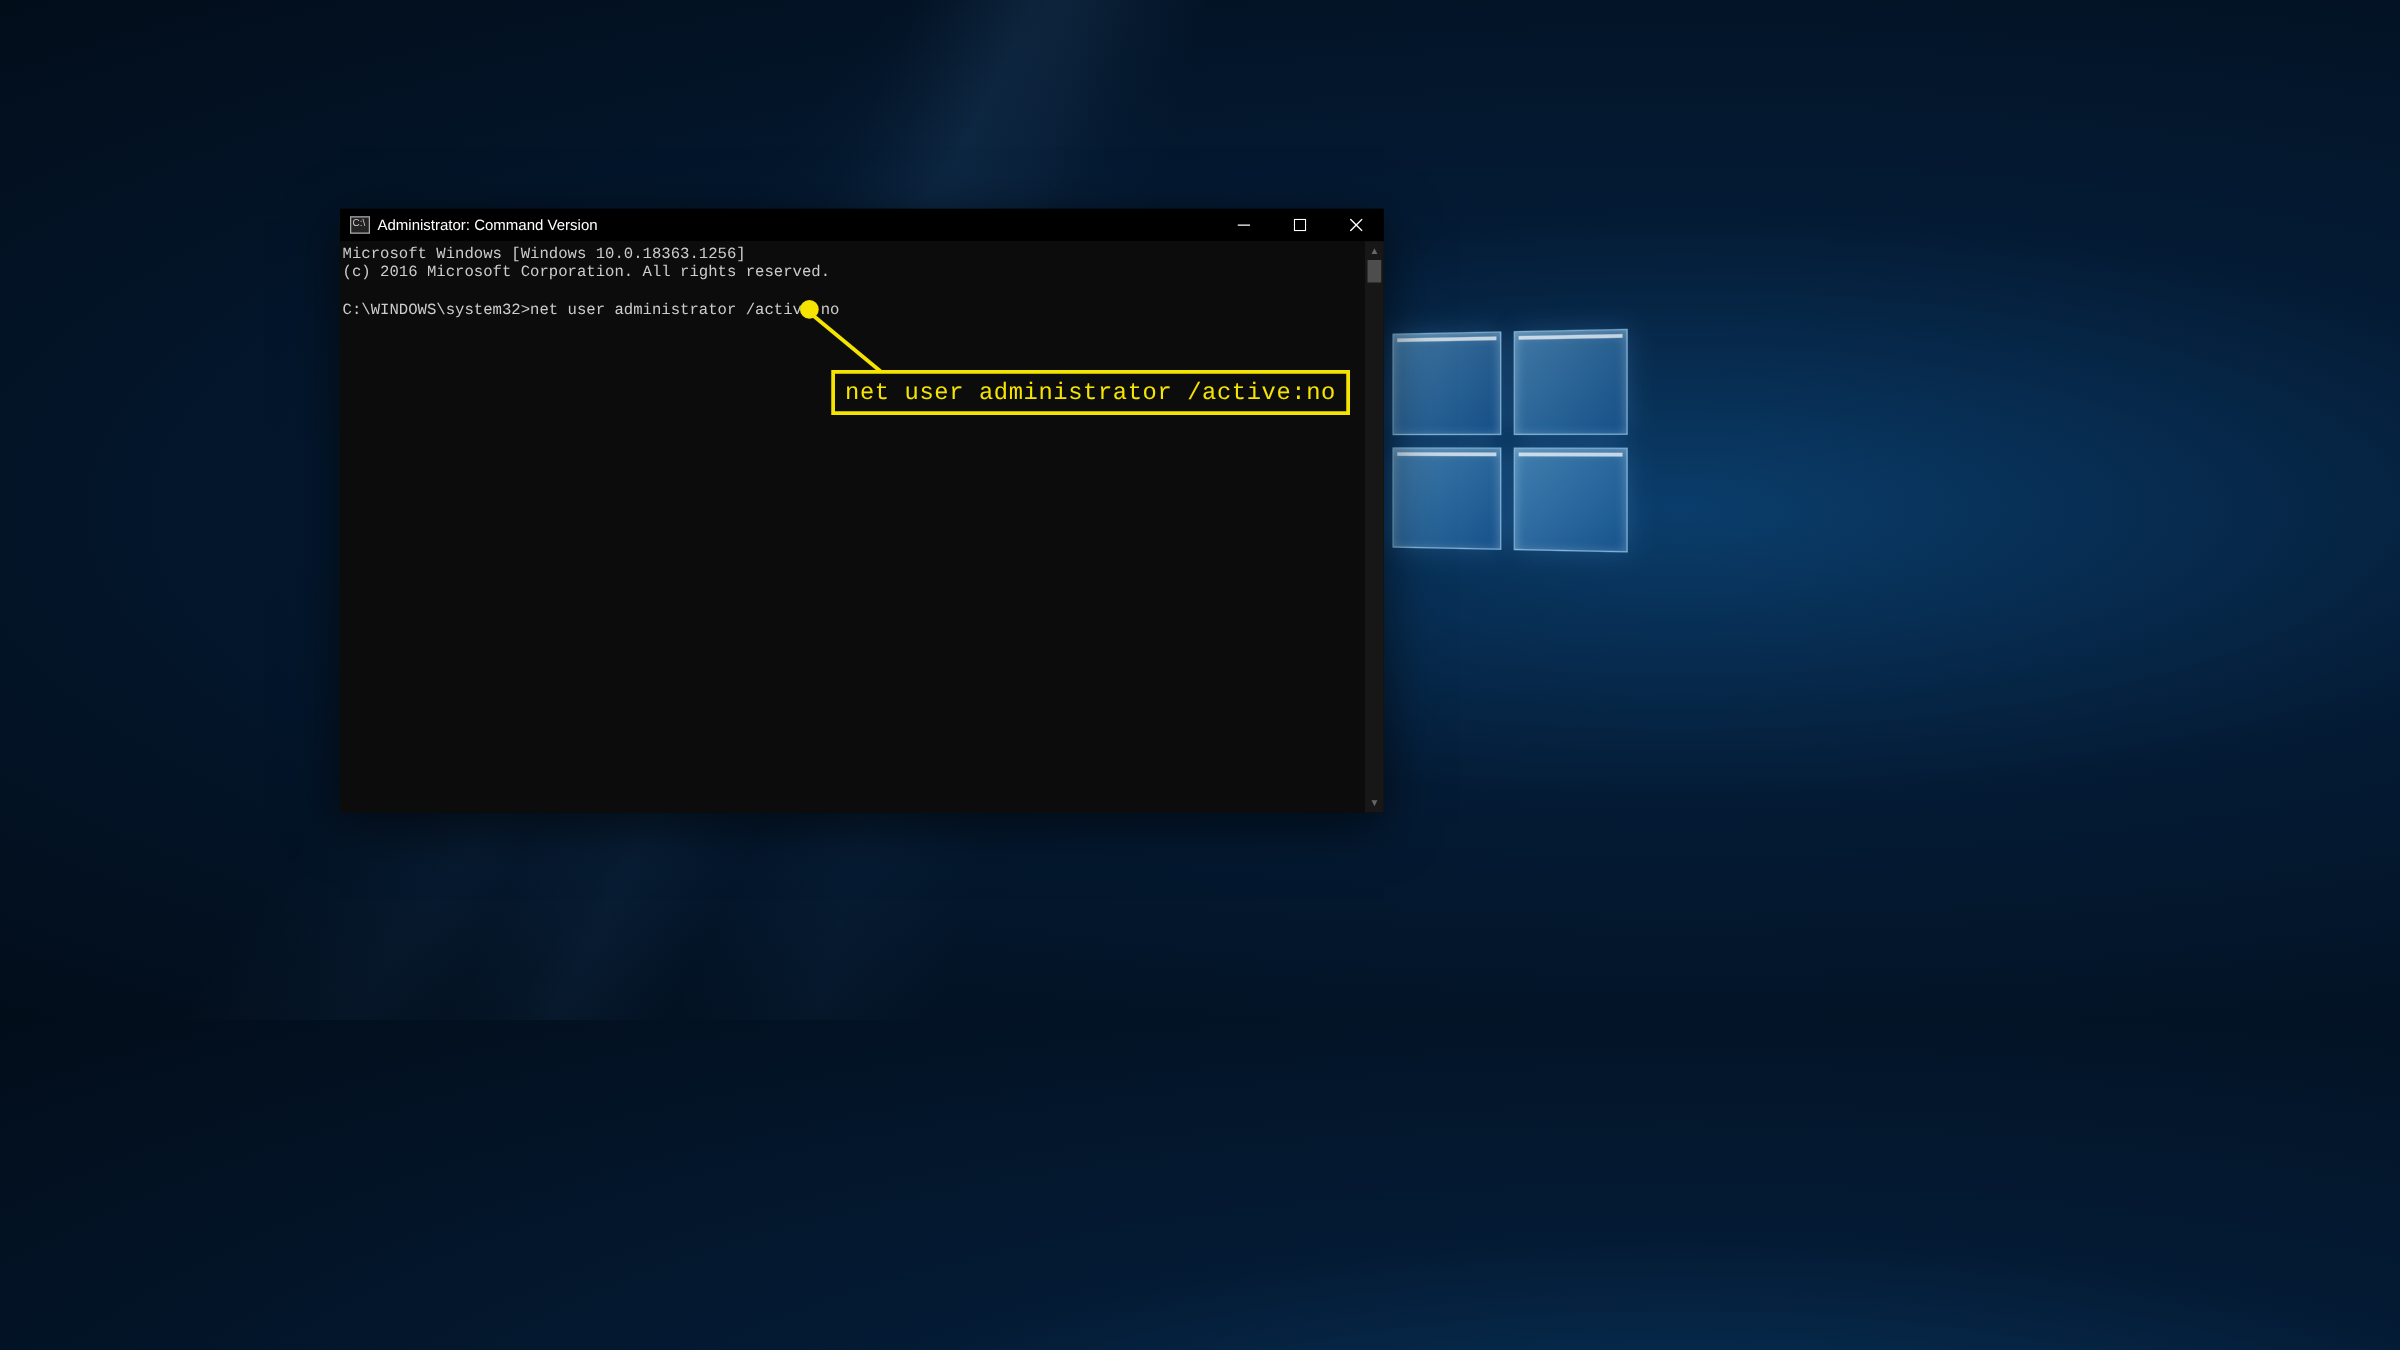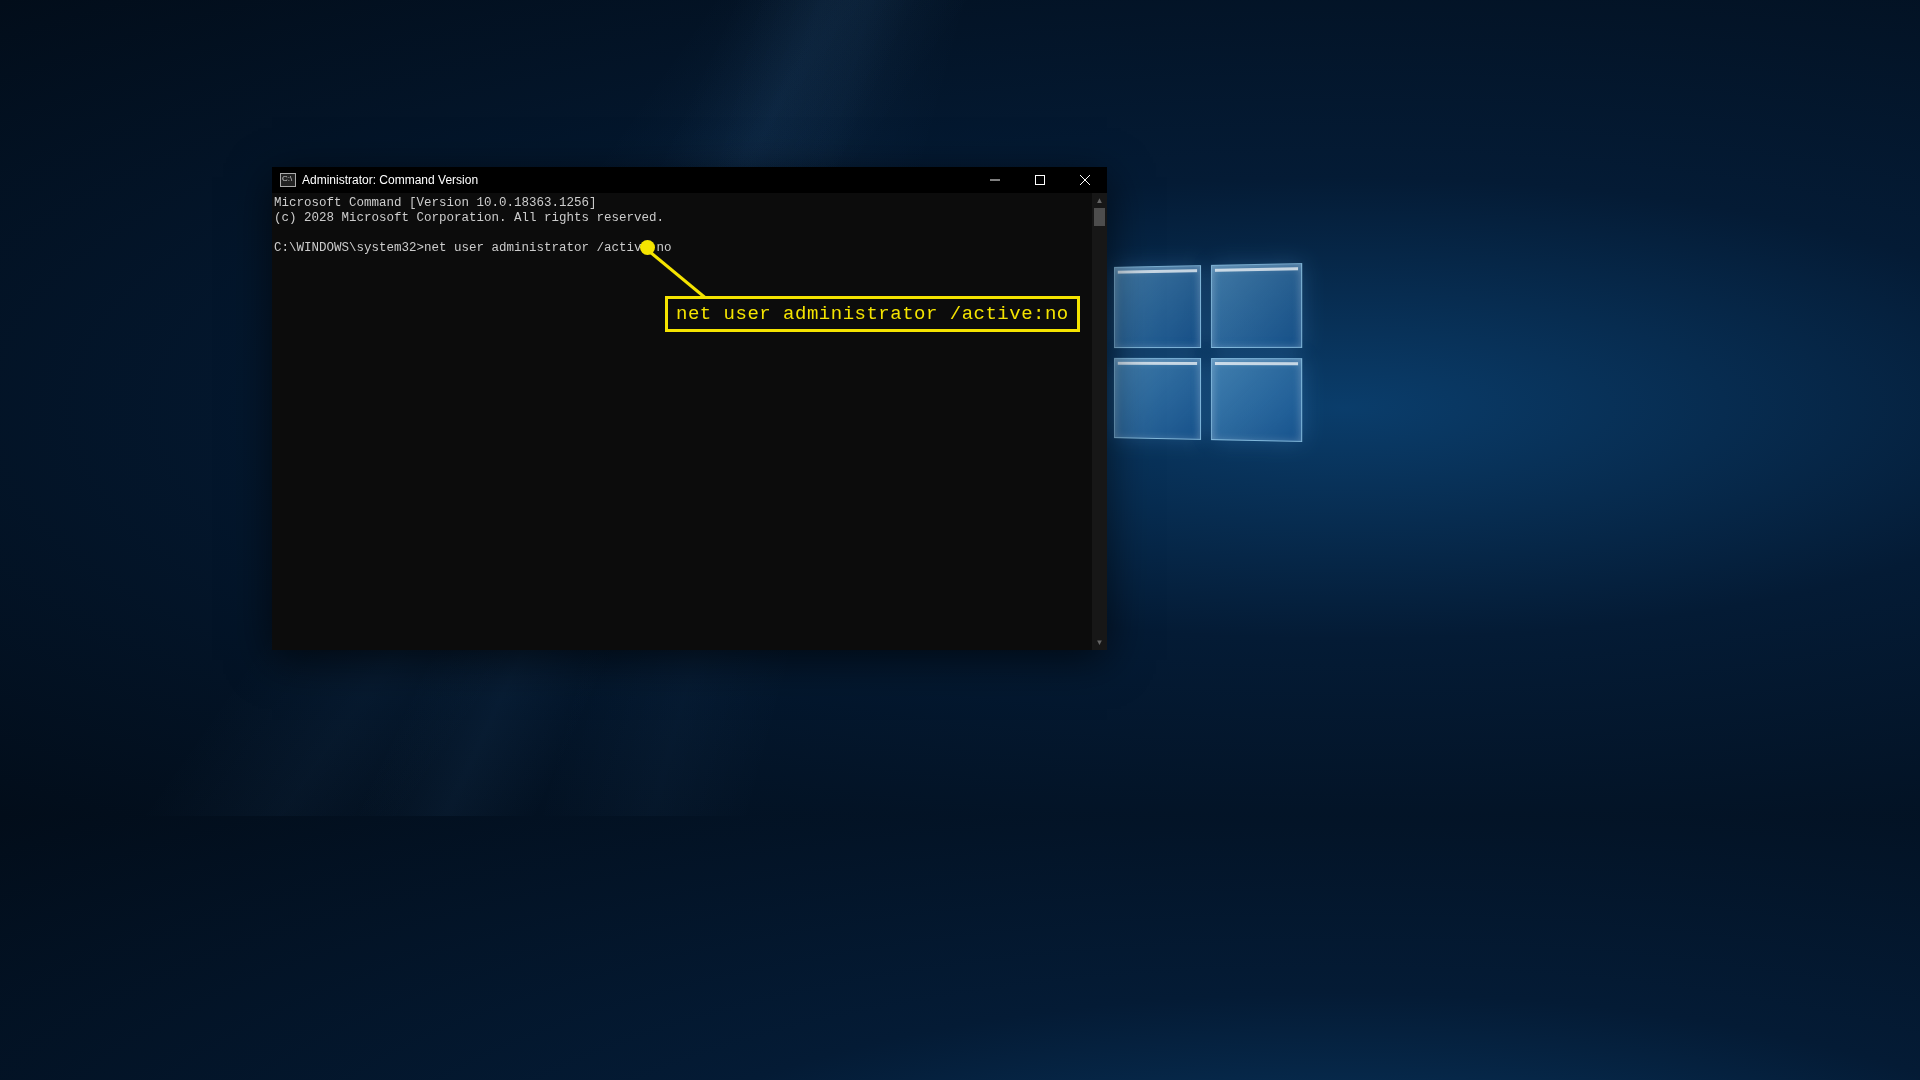--- a/index.html
+++ b/index.html
@@ -186,22 +186,22 @@
           <rect x="0.5" y="0.5" width="9" height="9" fill="none" stroke="#fff" stroke-width="1"></rect>
         </svg>
     </div>
     <div class="win-btn">
       <svg viewBox="0 0 10 10">
           <line x1="0" y1="0" x2="10" y2="10" stroke="#fff" stroke-width="1"></line>
           <line x1="10" y1="0" x2="0" y2="10" stroke="#fff" stroke-width="1"></line>
         </svg>
     </div>
   </div>
-  <div class="cmd-body"><span>Microsoft Command [Version 10.0.18363.1256]</span>
-<span>(c) 2028 Microsoft Corporation. All rights reserved.</span>
+  <div class="cmd-body"><span>Microsoft Windows [Windows 10.0.18363.1256]</span>
+<span>(c) 2016 Microsoft Corporation. All rights reserved.</span>
 
 <span>C:\WINDOWS\system32&gt;</span><span>net user administrator /active:no</span></div>
   <div class="scrollbar">
     <div class="scrollbar-arrow">▲</div>
     <div class="scrollbar-thumb"></div>
     <div class="scrollbar-arrow bottom">▼</div>
   </div>
 </div>
 
 <div class="callout-dot"></div>

